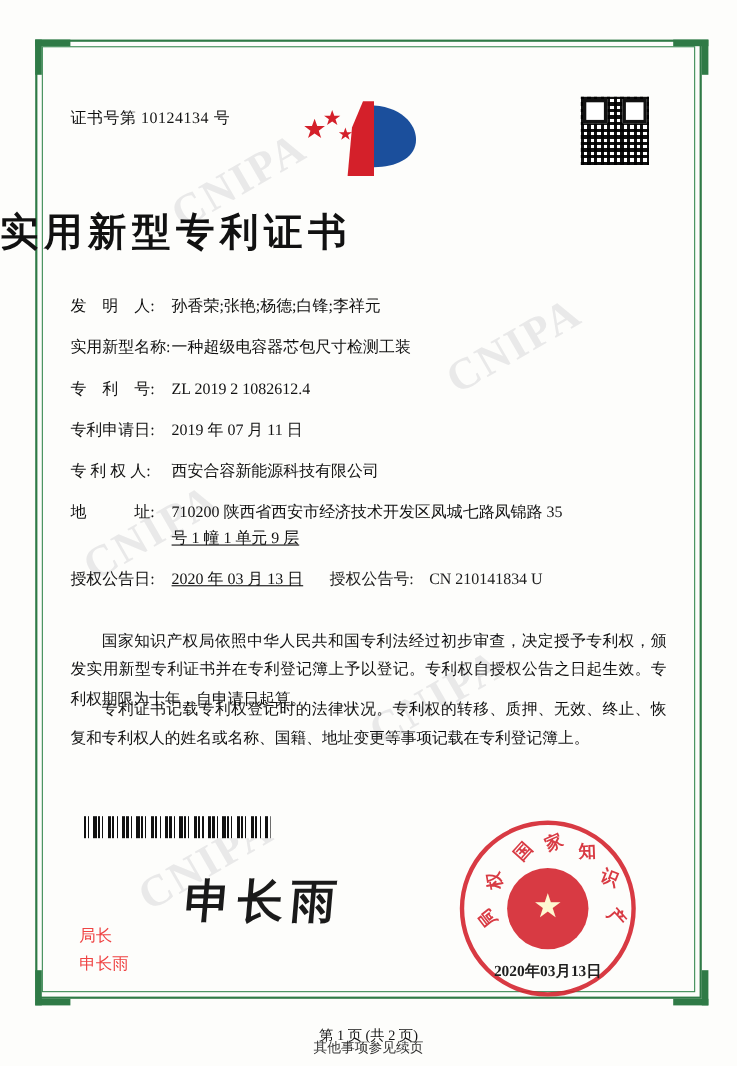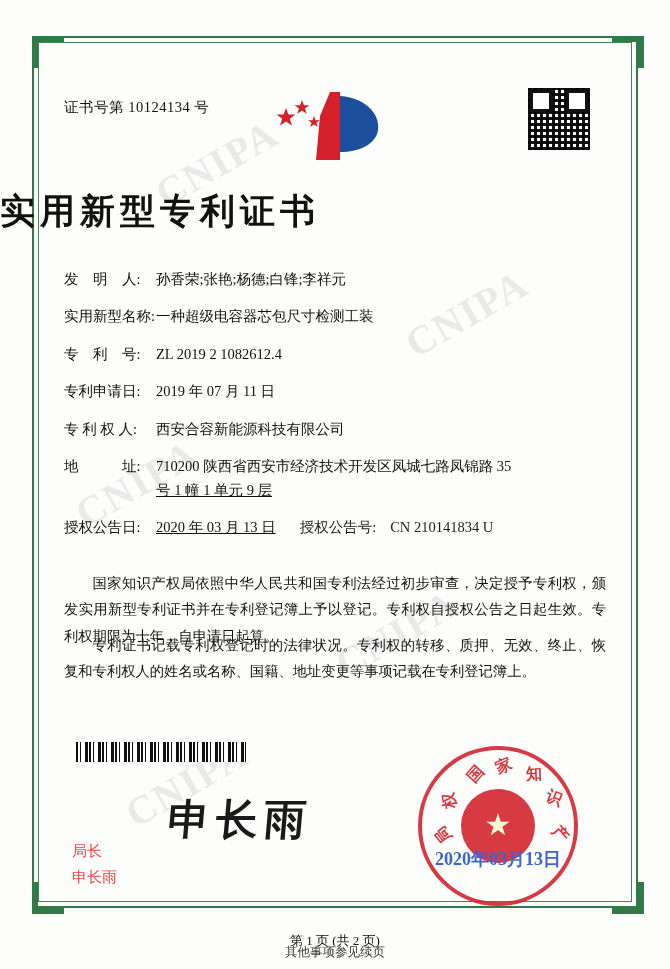--- a/index.html
+++ b/index.html
@@ -251,25 +251,25 @@
   .st1 { left: 46px;  top: 14px; transform: rotate(-48deg); }
   .st2 { left: 74px;  top: 6px;  transform: rotate(-24deg); }
   .st3 { left: 104px; top: 14px; transform: rotate(-2deg); }
   .st4 { left: 124px; top: 38px; transform: rotate(22deg); }
   .st5 { left: 130px; top: 74px; transform: rotate(48deg); }
   .st6 { left: 14px;  top: 74px; transform: rotate(-128deg); }
   .st7 { left: 20px;  top: 40px; transform: rotate(-100deg); }
   .seal-date {
     position: absolute;
     left: 0;
-    bottom: 31px;
+    bottom: 10px;
     width: 152px;
     text-align: center;
-    color: #1d4ed8;
-    font-size: 18px;
+    color: #000000;
+    font-size: 14px;
     font-weight: bold;
   }
 
   
   .page-no {
     position: absolute;
     left: 0;
     top: 906px;
     width: 670px;
     text-align: center;

